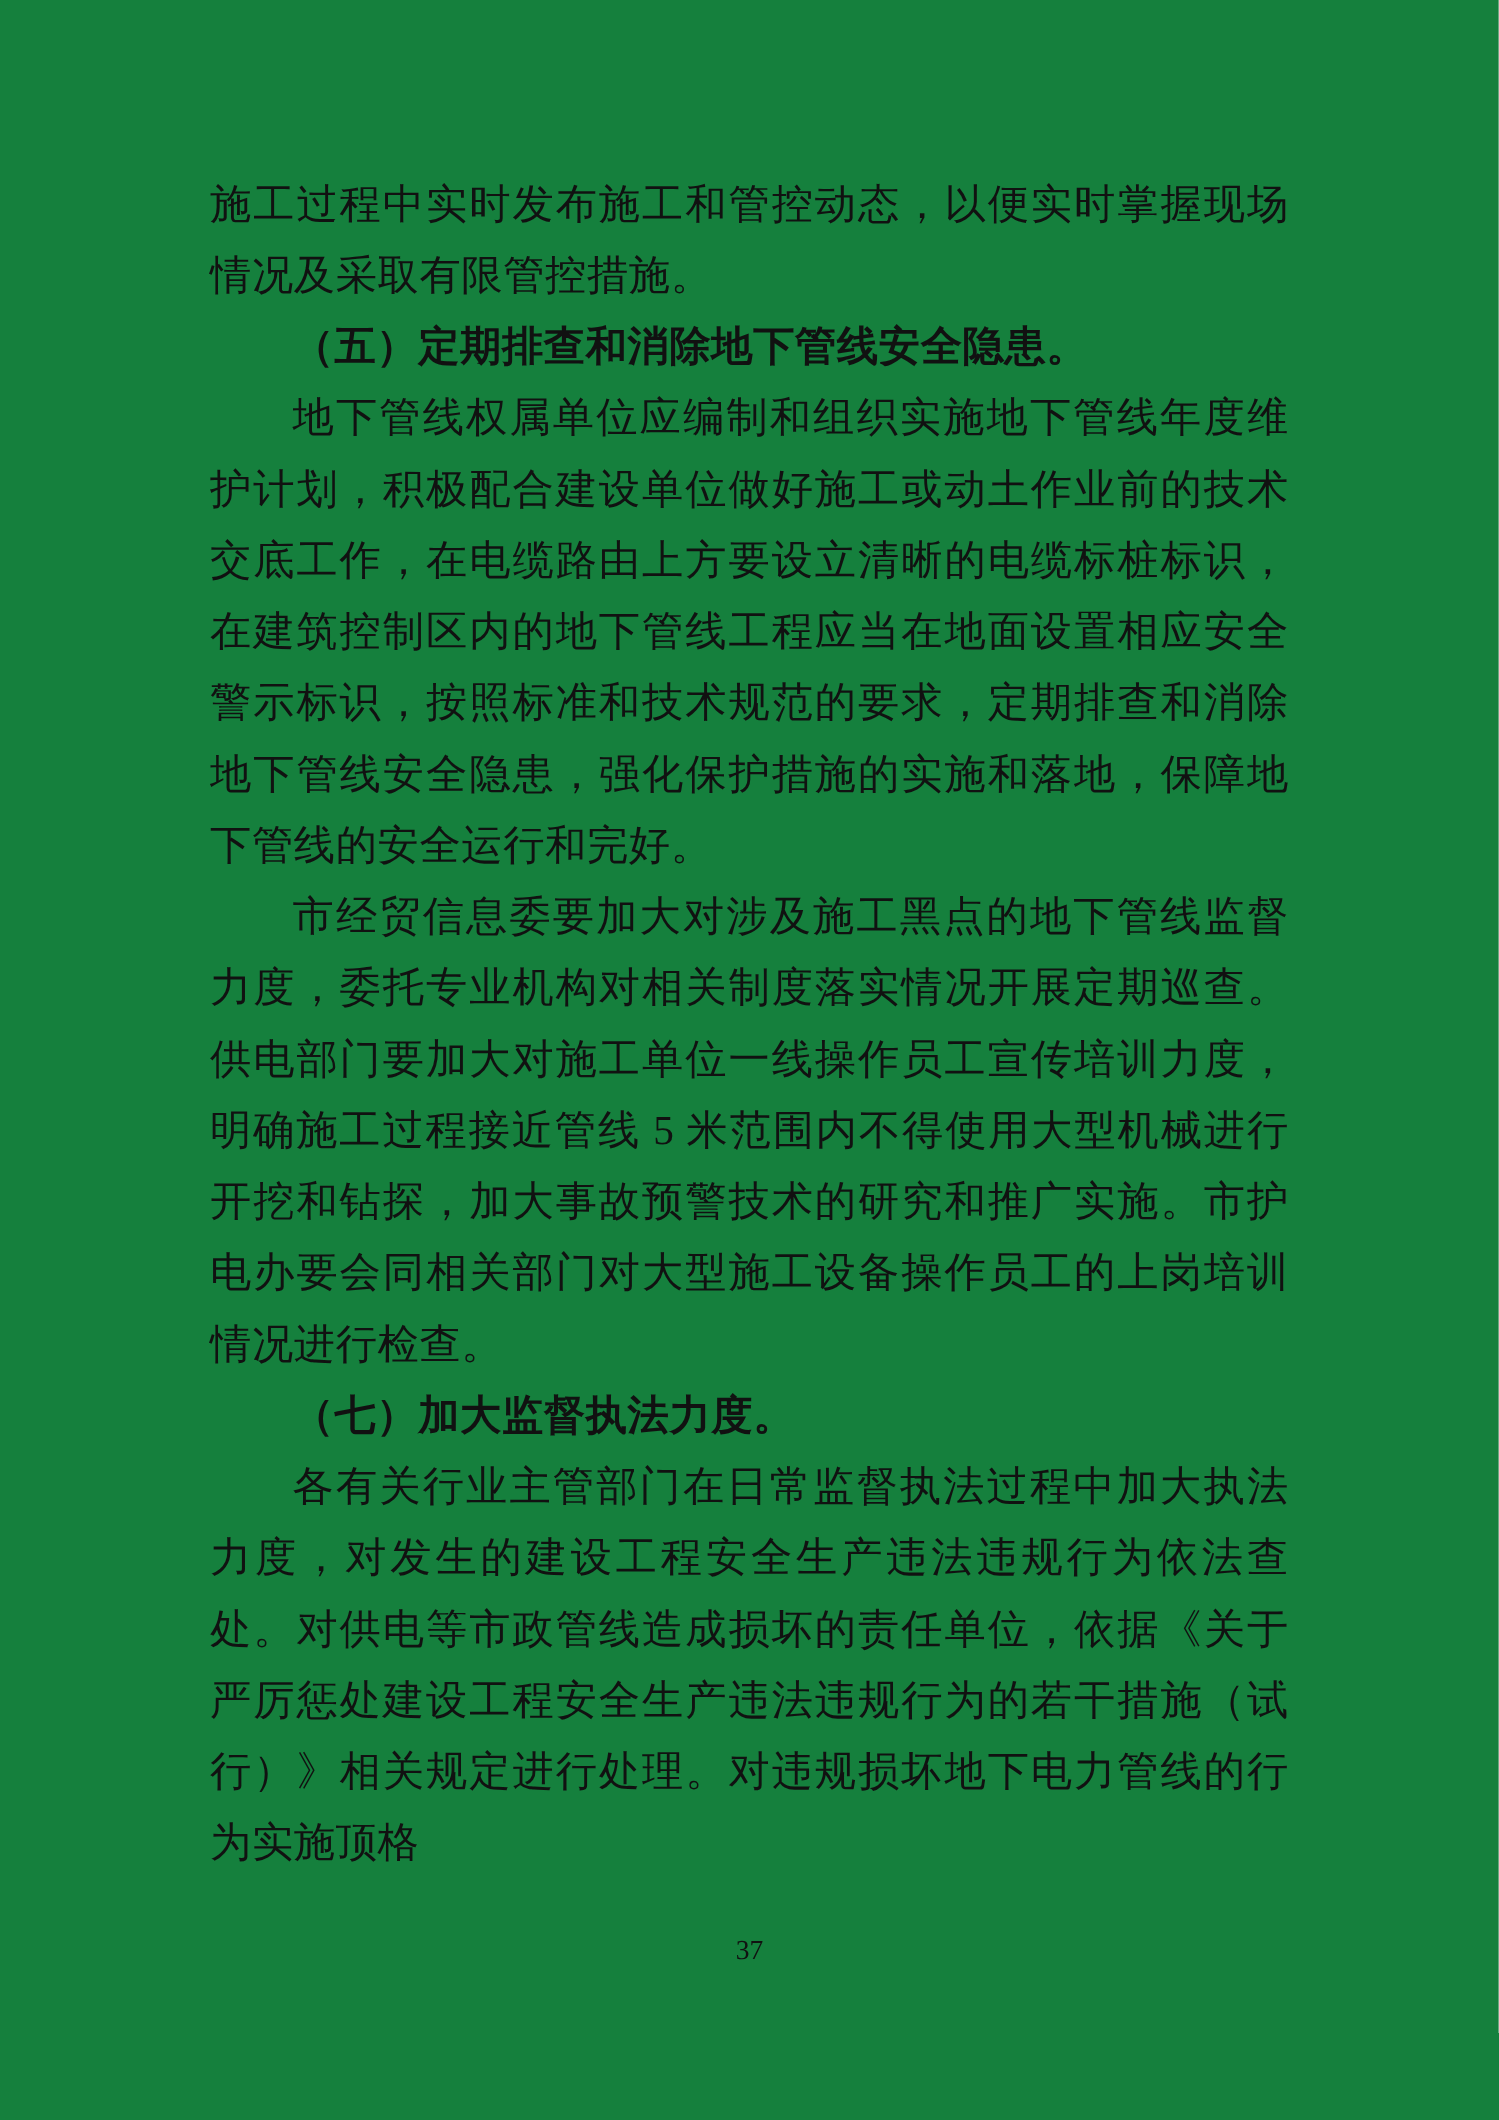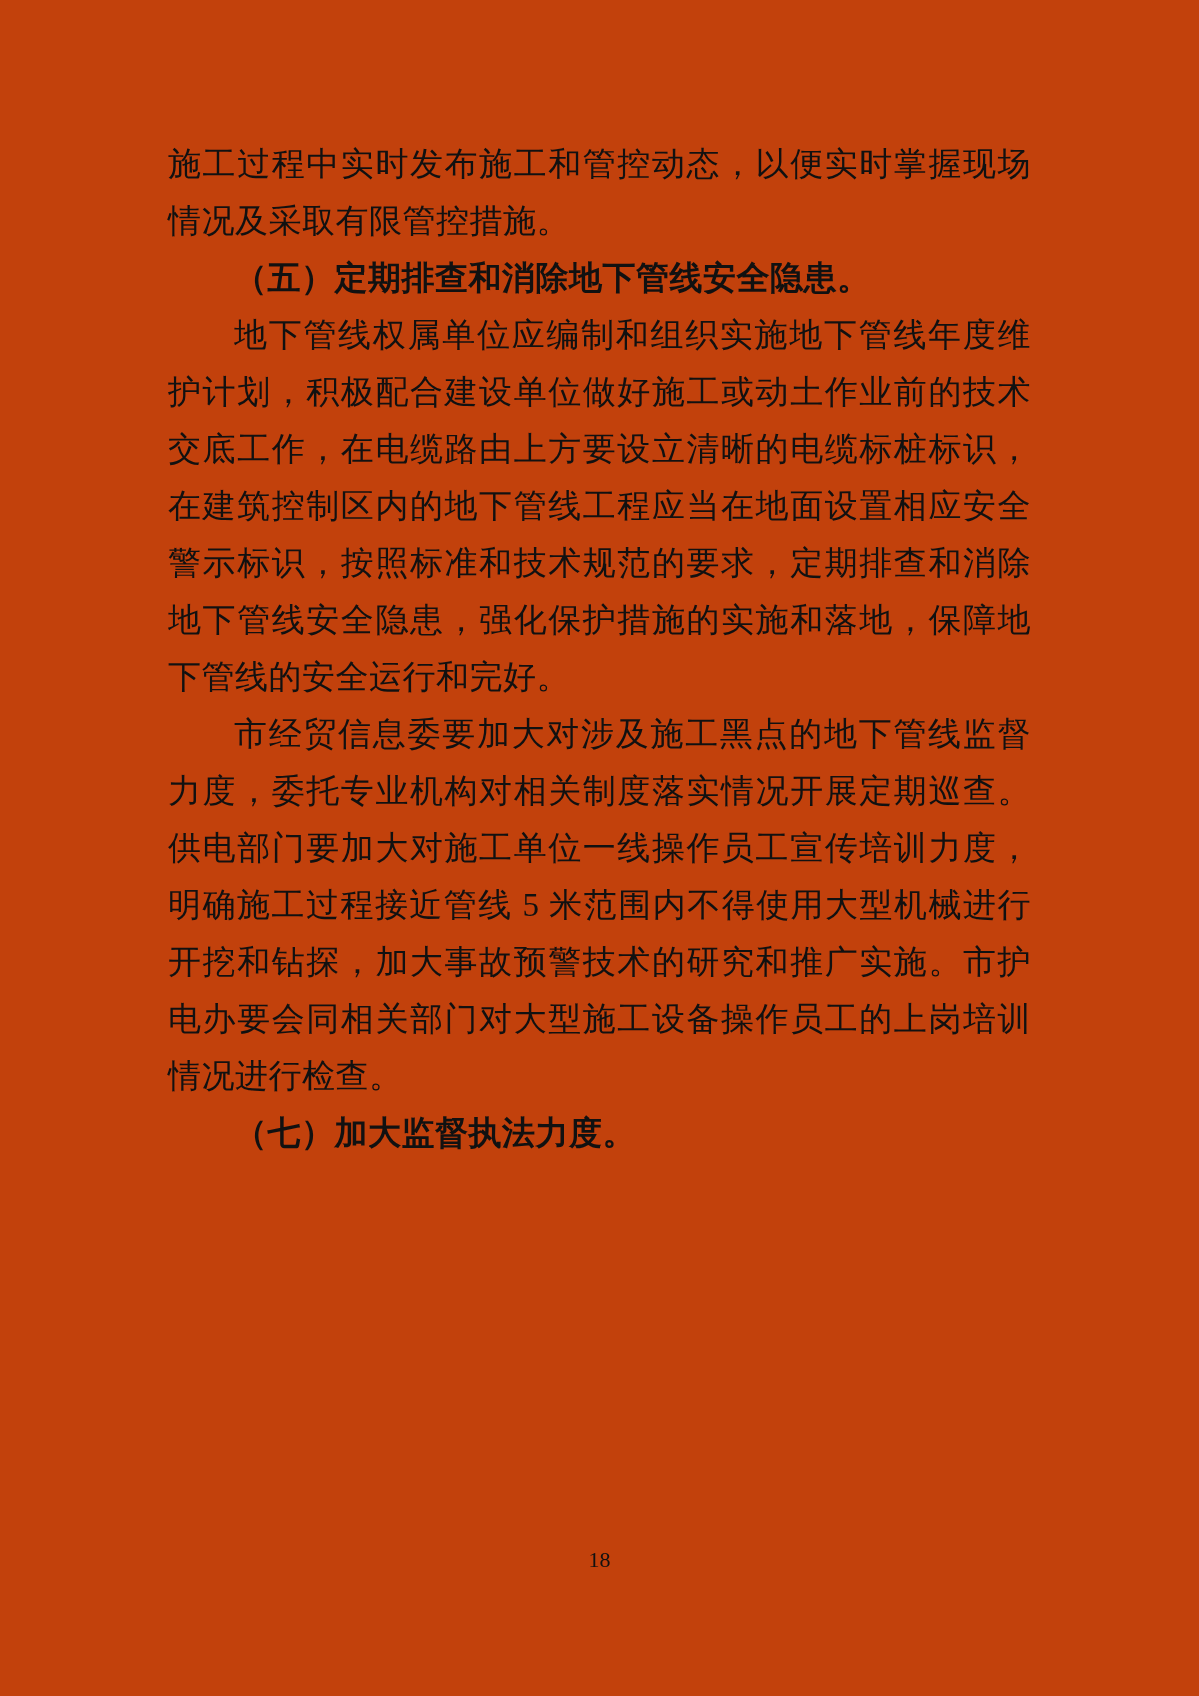--- a/index.html
+++ b/index.html
@@ -5,21 +5,21 @@
   html, body {
     margin: 0;
     padding: 0;
     background: #e8e8e8;
   }
   .page {
     position: relative;
     width: 1199px;
     height: 1696px;
     margin: 0 auto;
-    background: #c2410c;
+    background: #15803d;
     overflow: hidden;
     font-family: "Liberation Serif", "DejaVu Serif", serif;
     color: #111111;
   }
   .content {
     position: absolute;
     top: 136px;
     left: 168px;
     width: 863px;
   }
@@ -56,15 +56,16 @@
 </head>
 <body>
 
 <div class="page">
   <div class="content">
     <p class="body-para no-indent">施工过程中实时发布施工和管控动态，以便实时掌握现场情况及采取有限管控措施。</p>
     <p class="section-heading">（五）定期排查和消除地下管线安全隐患。</p>
     <p class="body-para">地下管线权属单位应编制和组织实施地下管线年度维护计划，积极配合建设单位做好施工或动土作业前的技术交底工作，在电缆路由上方要设立清晰的电缆标桩标识，在建筑控制区内的地下管线工程应当在地面设置相应安全警示标识，按照标准和技术规范的要求，定期排查和消除地下管线安全隐患，强化保护措施的实施和落地，保障地下管线的安全运行和完好。</p>
     <p class="body-para">市经贸信息委要加大对涉及施工黑点的地下管线监督力度，委托专业机构对相关制度落实情况开展定期巡查。供电部门要加大对施工单位一线操作员工宣传培训力度，明确施工过程接近管线 5 米范围内不得使用大型机械进行开挖和钻探，加大事故预警技术的研究和推广实施。市护电办要会同相关部门对大型施工设备操作员工的上岗培训情况进行检查。</p>
     <p class="section-heading">（七）加大监督执法力度。</p>
+    <p class="body-para">各有关行业主管部门在日常监督执法过程中加大执法力度，对发生的建设工程安全生产违法违规行为依法查处。对供电等市政管线造成损坏的责任单位，依据《关于严厉惩处建设工程安全生产违法违规行为的若干措施（试行）》相关规定进行处理。对违规损坏地下电力管线的行为实施顶格</p>
   </div>
-  <div class="page-number">18</div>
+  <div class="page-number">37</div>
 </div>
 
 </body></html>

